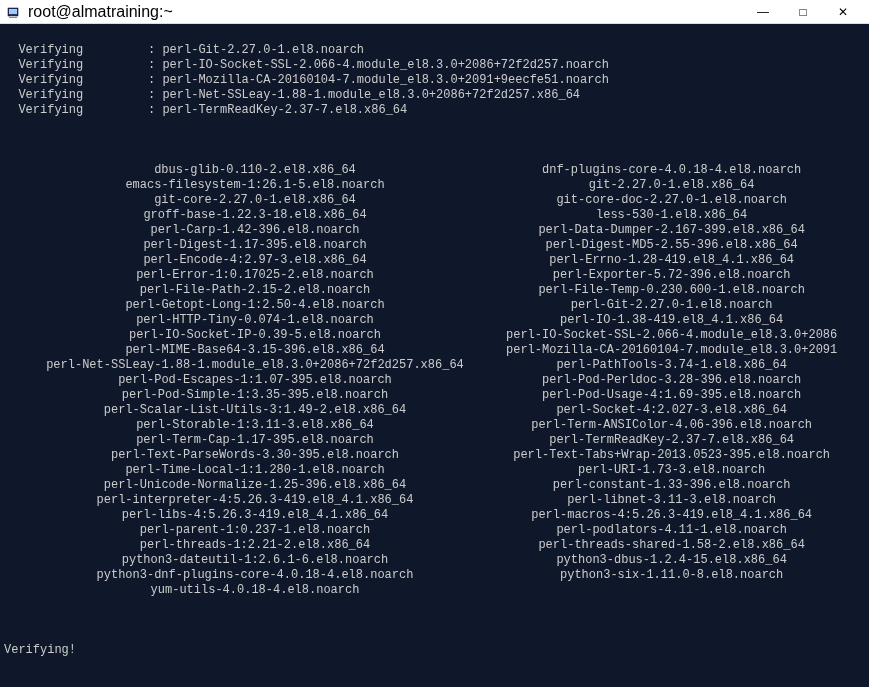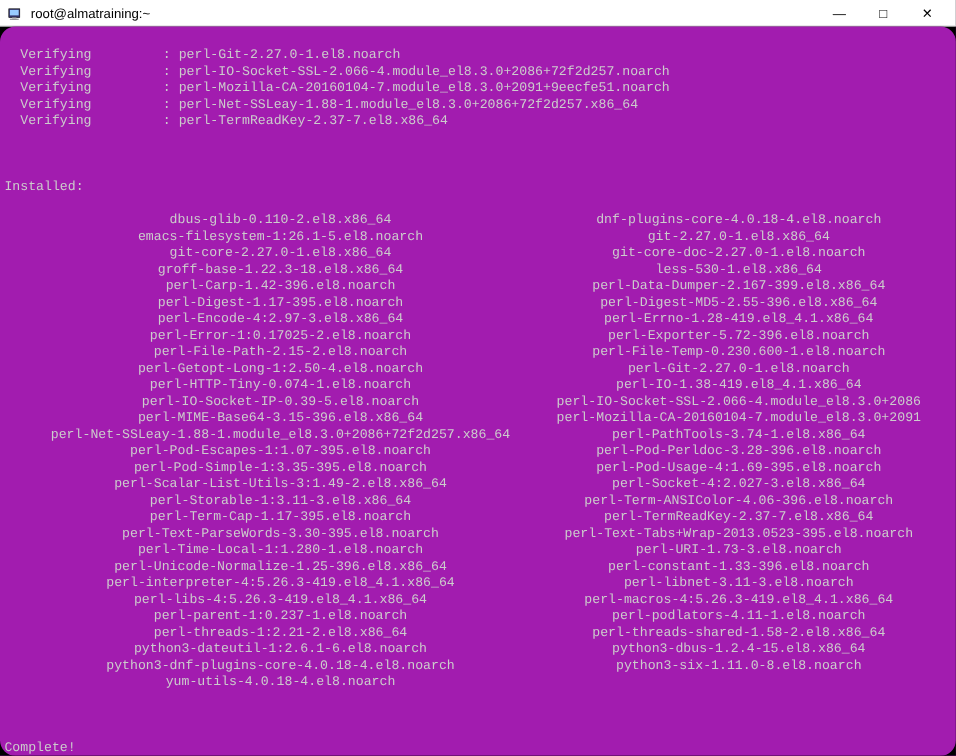--- a/index.html
+++ b/index.html
@@ -29,44 +29,43 @@
       width: 16px;
       height: 16px;
       margin-right: 6px;
       display: inline-flex;
       align-items: center;
       justify-content: center;
     }
     .titlebar-title {
       flex: 1;
       font-family: "Segoe UI", sans-serif;
-      font-size: 12px;
+      font-size: 16px;
     }
     .titlebar-controls {
       display: flex;
       gap: 0;
     }
     .titlebar-btn {
       width: 40px;
       height: 24px;
       display: flex;
       align-items: center;
       justify-content: center;
       font-family: "Segoe UI", sans-serif;
       font-size: 12px;
       color: #000;
     }
     .terminal {
-      background: #a21caf;
+      background: #0f172a;
       padding: 4px;
       height: calc(100% - 24px);
       line-height: 15px;
       white-space: pre;
       overflow: hidden;
-      border-radius: 14px;
     }
     .verify-line {
       display: flex;
     }
     .verify-label {
       width: 144px;
       display: inline-block;
     }
     .installed-cols {
       display: flex;
@@ -98,23 +97,22 @@
   <div class="titlebar-controls">
     <div class="titlebar-btn">—</div>
     <div class="titlebar-btn">□</div>
     <div class="titlebar-btn">✕</div>
   </div>
 </div>
 
 <div class="terminal">
 <div id="verify-block"><div class="verify-line"><span class="verify-label">  Verifying</span><span>: perl-Git-2.27.0-1.el8.noarch</span></div><div class="verify-line"><span class="verify-label">  Verifying</span><span>: perl-IO-Socket-SSL-2.066-4.module_el8.3.0+2086+72f2d257.noarch</span></div><div class="verify-line"><span class="verify-label">  Verifying</span><span>: perl-Mozilla-CA-20160104-7.module_el8.3.0+2091+9eecfe51.noarch</span></div><div class="verify-line"><span class="verify-label">  Verifying</span><span>: perl-Net-SSLeay-1.88-1.module_el8.3.0+2086+72f2d257.x86_64</span></div><div class="verify-line"><span class="verify-label">  Verifying</span><span>: perl-TermReadKey-2.37-7.el8.x86_64</span></div></div>
 <div>&nbsp;</div>
-<div>Installed:</div>
 <div class="installed-cols">
   <div class="installed-col left" id="col-left"><div class="pkg">dbus-glib-0.110-2.el8.x86_64</div><div class="pkg">emacs-filesystem-1:26.1-5.el8.noarch</div><div class="pkg">git-core-2.27.0-1.el8.x86_64</div><div class="pkg">groff-base-1.22.3-18.el8.x86_64</div><div class="pkg">perl-Carp-1.42-396.el8.noarch</div><div class="pkg">perl-Digest-1.17-395.el8.noarch</div><div class="pkg">perl-Encode-4:2.97-3.el8.x86_64</div><div class="pkg">perl-Error-1:0.17025-2.el8.noarch</div><div class="pkg">perl-File-Path-2.15-2.el8.noarch</div><div class="pkg">perl-Getopt-Long-1:2.50-4.el8.noarch</div><div class="pkg">perl-HTTP-Tiny-0.074-1.el8.noarch</div><div class="pkg">perl-IO-Socket-IP-0.39-5.el8.noarch</div><div class="pkg">perl-MIME-Base64-3.15-396.el8.x86_64</div><div class="pkg">perl-Net-SSLeay-1.88-1.module_el8.3.0+2086+72f2d257.x86_64</div><div class="pkg">perl-Pod-Escapes-1:1.07-395.el8.noarch</div><div class="pkg">perl-Pod-Simple-1:3.35-395.el8.noarch</div><div class="pkg">perl-Scalar-List-Utils-3:1.49-2.el8.x86_64</div><div class="pkg">perl-Storable-1:3.11-3.el8.x86_64</div><div class="pkg">perl-Term-Cap-1.17-395.el8.noarch</div><div class="pkg">perl-Text-ParseWords-3.30-395.el8.noarch</div><div class="pkg">perl-Time-Local-1:1.280-1.el8.noarch</div><div class="pkg">perl-Unicode-Normalize-1.25-396.el8.x86_64</div><div class="pkg">perl-interpreter-4:5.26.3-419.el8_4.1.x86_64</div><div class="pkg">perl-libs-4:5.26.3-419.el8_4.1.x86_64</div><div class="pkg">perl-parent-1:0.237-1.el8.noarch</div><div class="pkg">perl-threads-1:2.21-2.el8.x86_64</div><div class="pkg">python3-dateutil-1:2.6.1-6.el8.noarch</div><div class="pkg">python3-dnf-plugins-core-4.0.18-4.el8.noarch</div><div class="pkg">yum-utils-4.0.18-4.el8.noarch</div></div>
   <div class="installed-col" id="col-right"><div class="pkg">dnf-plugins-core-4.0.18-4.el8.noarch</div><div class="pkg">git-2.27.0-1.el8.x86_64</div><div class="pkg">git-core-doc-2.27.0-1.el8.noarch</div><div class="pkg">less-530-1.el8.x86_64</div><div class="pkg">perl-Data-Dumper-2.167-399.el8.x86_64</div><div class="pkg">perl-Digest-MD5-2.55-396.el8.x86_64</div><div class="pkg">perl-Errno-1.28-419.el8_4.1.x86_64</div><div class="pkg">perl-Exporter-5.72-396.el8.noarch</div><div class="pkg">perl-File-Temp-0.230.600-1.el8.noarch</div><div class="pkg">perl-Git-2.27.0-1.el8.noarch</div><div class="pkg">perl-IO-1.38-419.el8_4.1.x86_64</div><div class="pkg">perl-IO-Socket-SSL-2.066-4.module_el8.3.0+2086</div><div class="pkg">perl-Mozilla-CA-20160104-7.module_el8.3.0+2091</div><div class="pkg">perl-PathTools-3.74-1.el8.x86_64</div><div class="pkg">perl-Pod-Perldoc-3.28-396.el8.noarch</div><div class="pkg">perl-Pod-Usage-4:1.69-395.el8.noarch</div><div class="pkg">perl-Socket-4:2.027-3.el8.x86_64</div><div class="pkg">perl-Term-ANSIColor-4.06-396.el8.noarch</div><div class="pkg">perl-TermReadKey-2.37-7.el8.x86_64</div><div class="pkg">perl-Text-Tabs+Wrap-2013.0523-395.el8.noarch</div><div class="pkg">perl-URI-1.73-3.el8.noarch</div><div class="pkg">perl-constant-1.33-396.el8.noarch</div><div class="pkg">perl-libnet-3.11-3.el8.noarch</div><div class="pkg">perl-macros-4:5.26.3-419.el8_4.1.x86_64</div><div class="pkg">perl-podlators-4.11-1.el8.noarch</div><div class="pkg">perl-threads-shared-1.58-2.el8.x86_64</div><div class="pkg">python3-dbus-1.2.4-15.el8.x86_64</div><div class="pkg">python3-six-1.11.0-8.el8.noarch</div></div>
 </div>
 <div>&nbsp;</div>
-<div>Complete!</div>
+<div>Verifying!</div>
 
 
 
 </div>
 
 </body></html>

